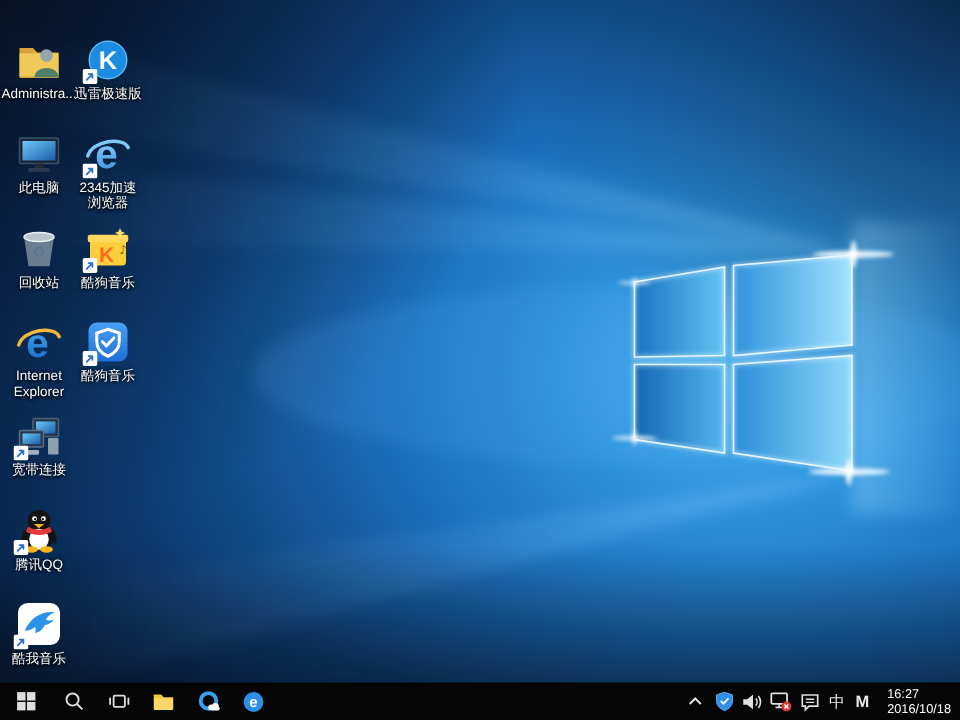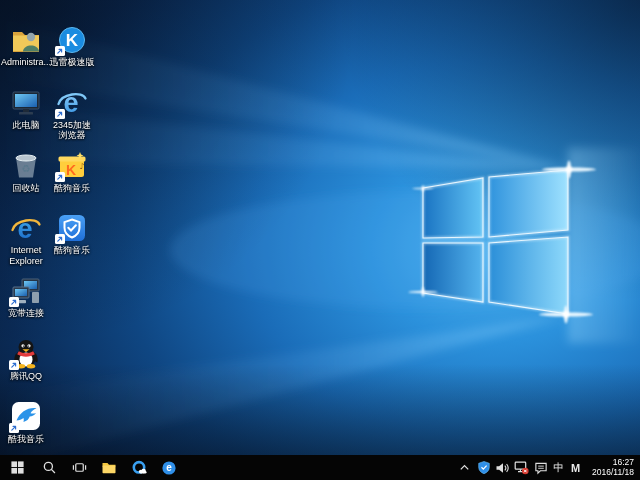--- a/index.html
+++ b/index.html
@@ -28,21 +28,21 @@
   
   .taskbar{position:absolute;left:0;bottom:0;width:640px;height:25px;background:#050505;
     display:flex;align-items:center;z-index:5;}
   .tb-btn{width:30px;height:25px;display:flex;align-items:center;justify-content:center;flex:0 0 auto;}
   .tb-btn.start{width:34px;}
   .tb-spacer{flex:1 1 auto;}
   .tray{display:flex;align-items:center;height:25px;gap:2px;padding-right:3px;}
   .tray-ic{width:17px;height:25px;display:flex;align-items:center;justify-content:center;}
   .ime{color:#e8e8e8;font-size:10.5px;width:15px;text-align:center;}
   .ime.m{font-weight:bold;font-size:11px;}
-  .clock{margin-left:4px;color:#fff;font-size:8.5px;line-height:9.5px;text-align:right;
+  .clock{margin-left:4px;color:#fff;font-size:8.5px;line-height:9.5px;text-align:left;
     display:flex;flex-direction:column;justify-content:center;height:25px;padding:0 3px;}
 </style>
 </head>
 <body>
 
 <div class="screen">
 
   <svg width="0" height="0" style="position:absolute" aria-hidden="true">
     <defs>
       <linearGradient id="g-screen" x1="0" y1="0" x2="1" y2="1">
@@ -391,17 +391,17 @@
       <div class="tray-ic">
         <svg width="14" height="14" viewBox="0 0 15 15">
           <path d="M2 2.5h11v8H6.8L4.2 13v-2.5H2z" fill="none" stroke="#e0e0e0" stroke-width="1.2"></path>
           <path d="M4.5 5.5h6M4.5 7.8h6" stroke="#e0e0e0" stroke-width="1"></path>
         </svg>
       </div>
       <div class="tray-ic ime">中</div>
       <div class="tray-ic ime m">M</div>
       <div class="clock">
         <span>16:27</span>
-        <span>2016/11/18</span>
+        <span>2016/10/18</span>
       </div>
     </div>
   </div>
 </div>
 
 </body></html>

